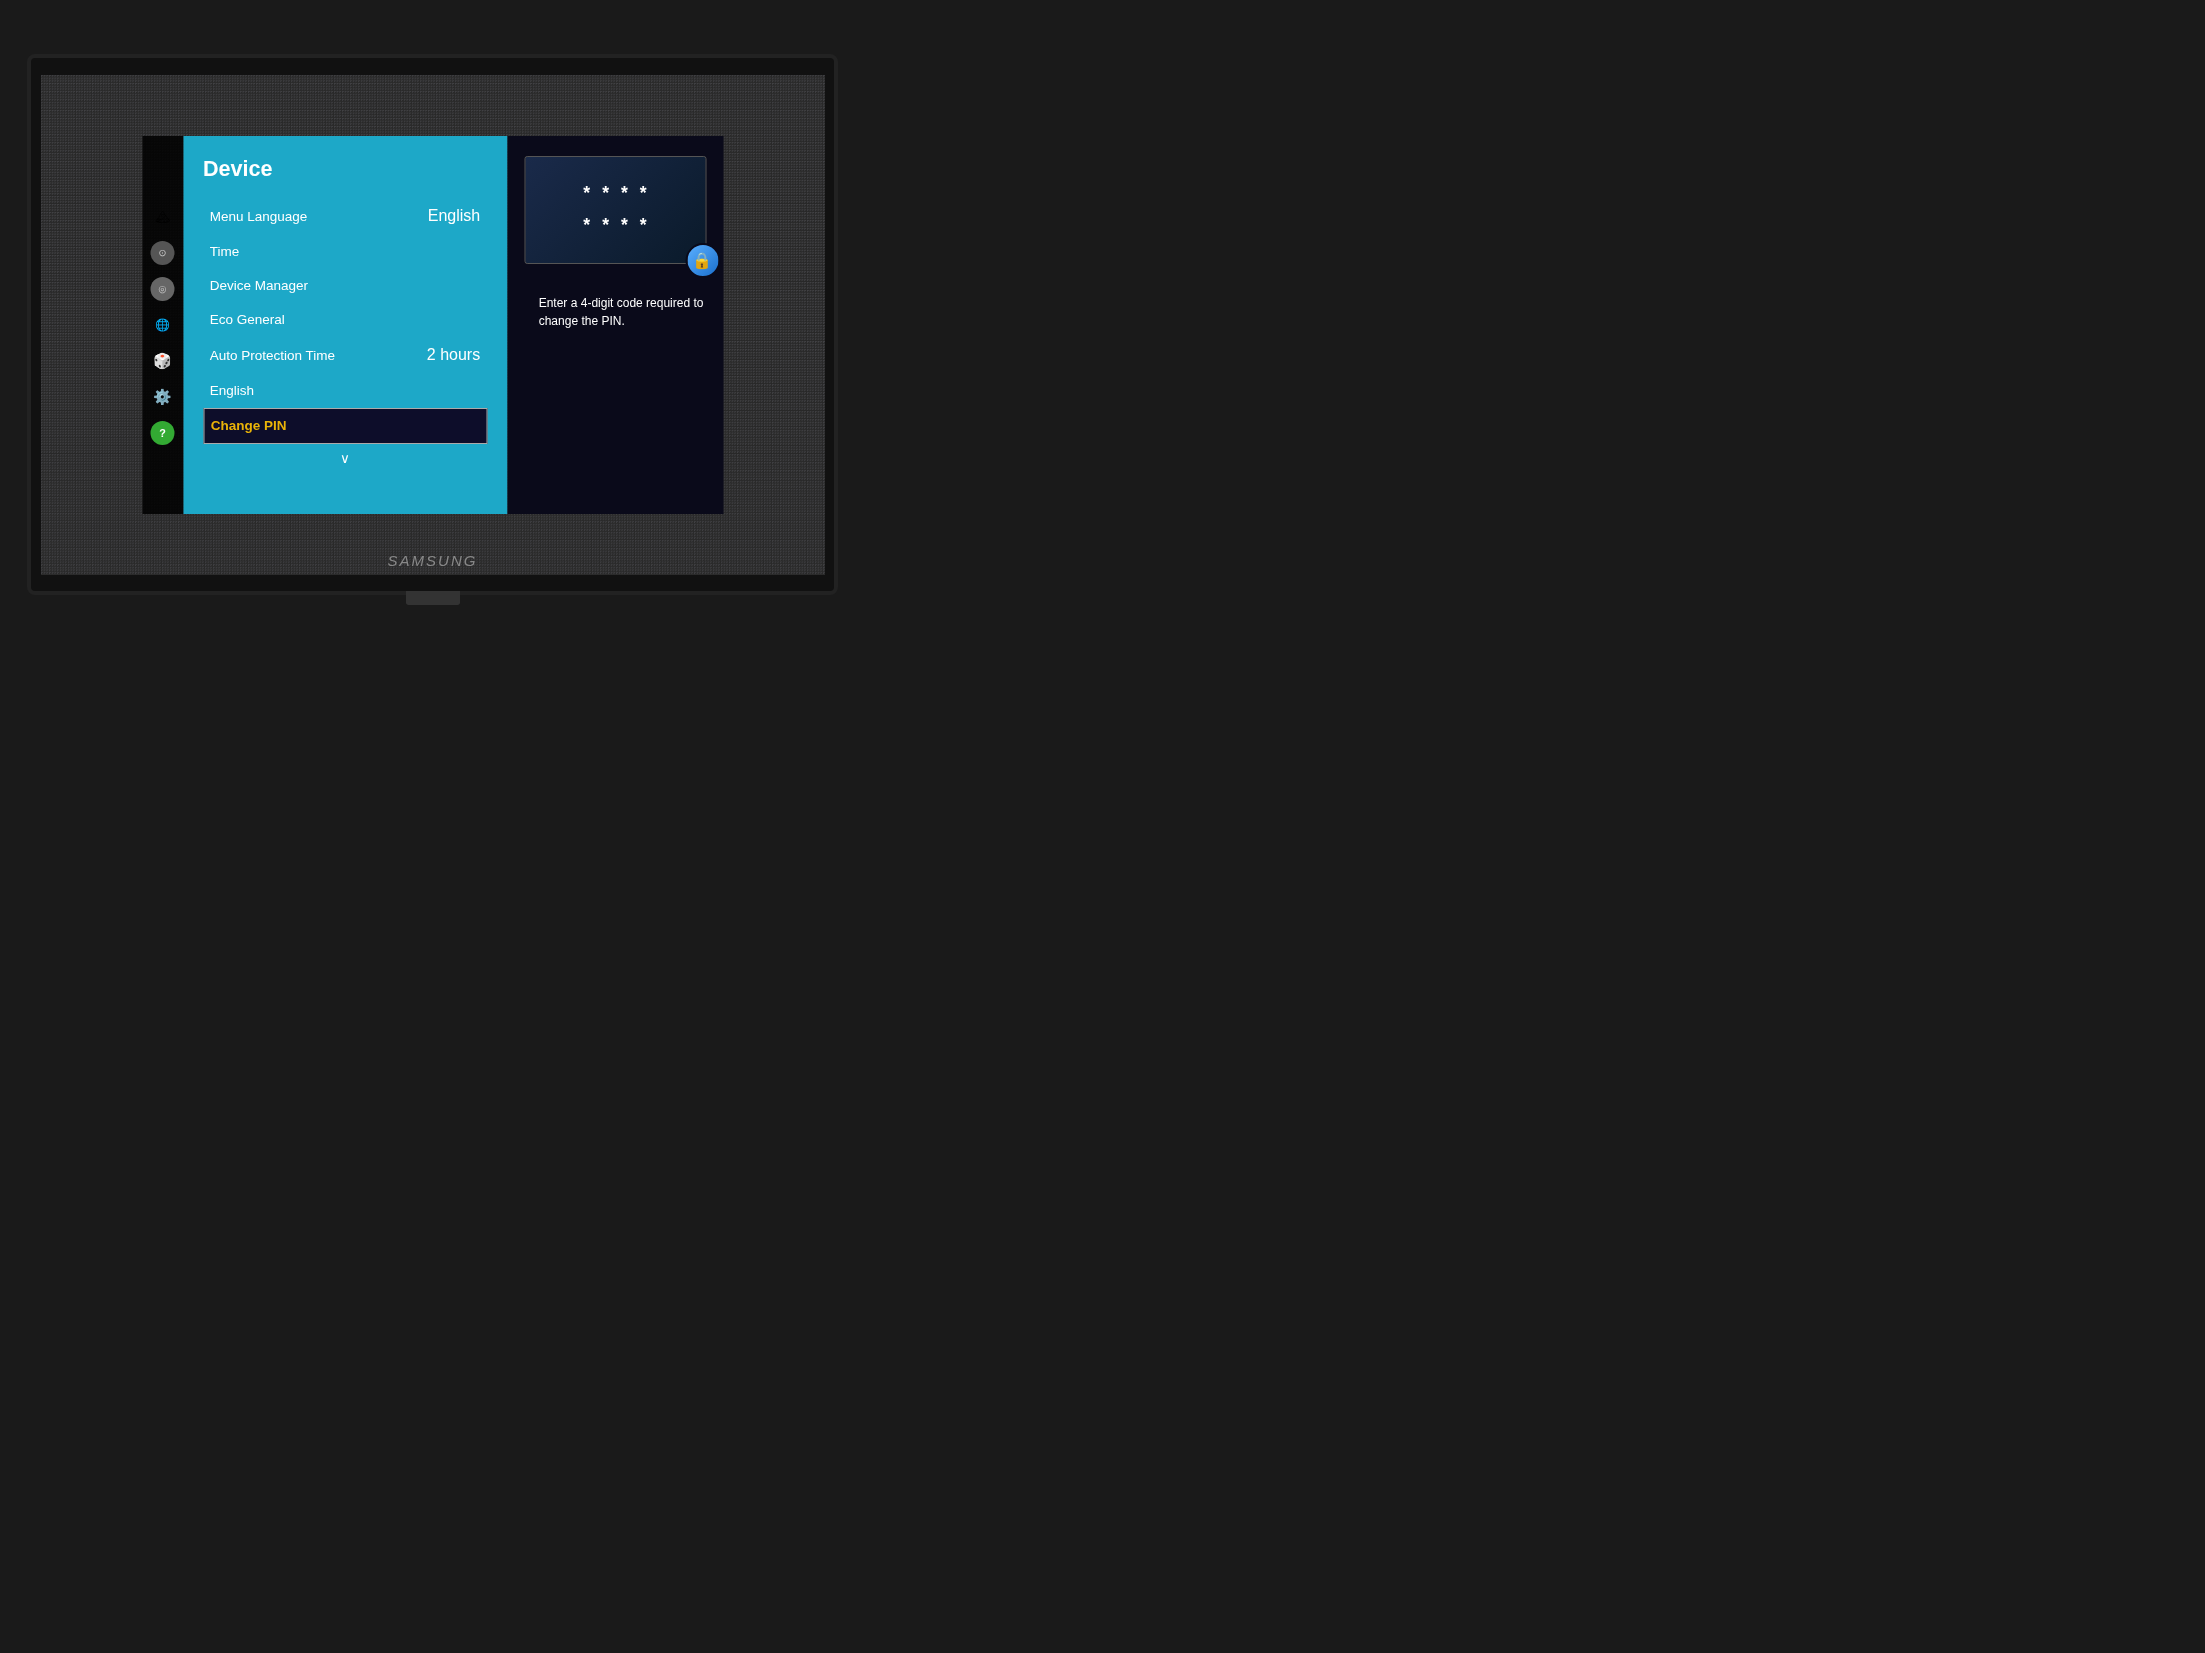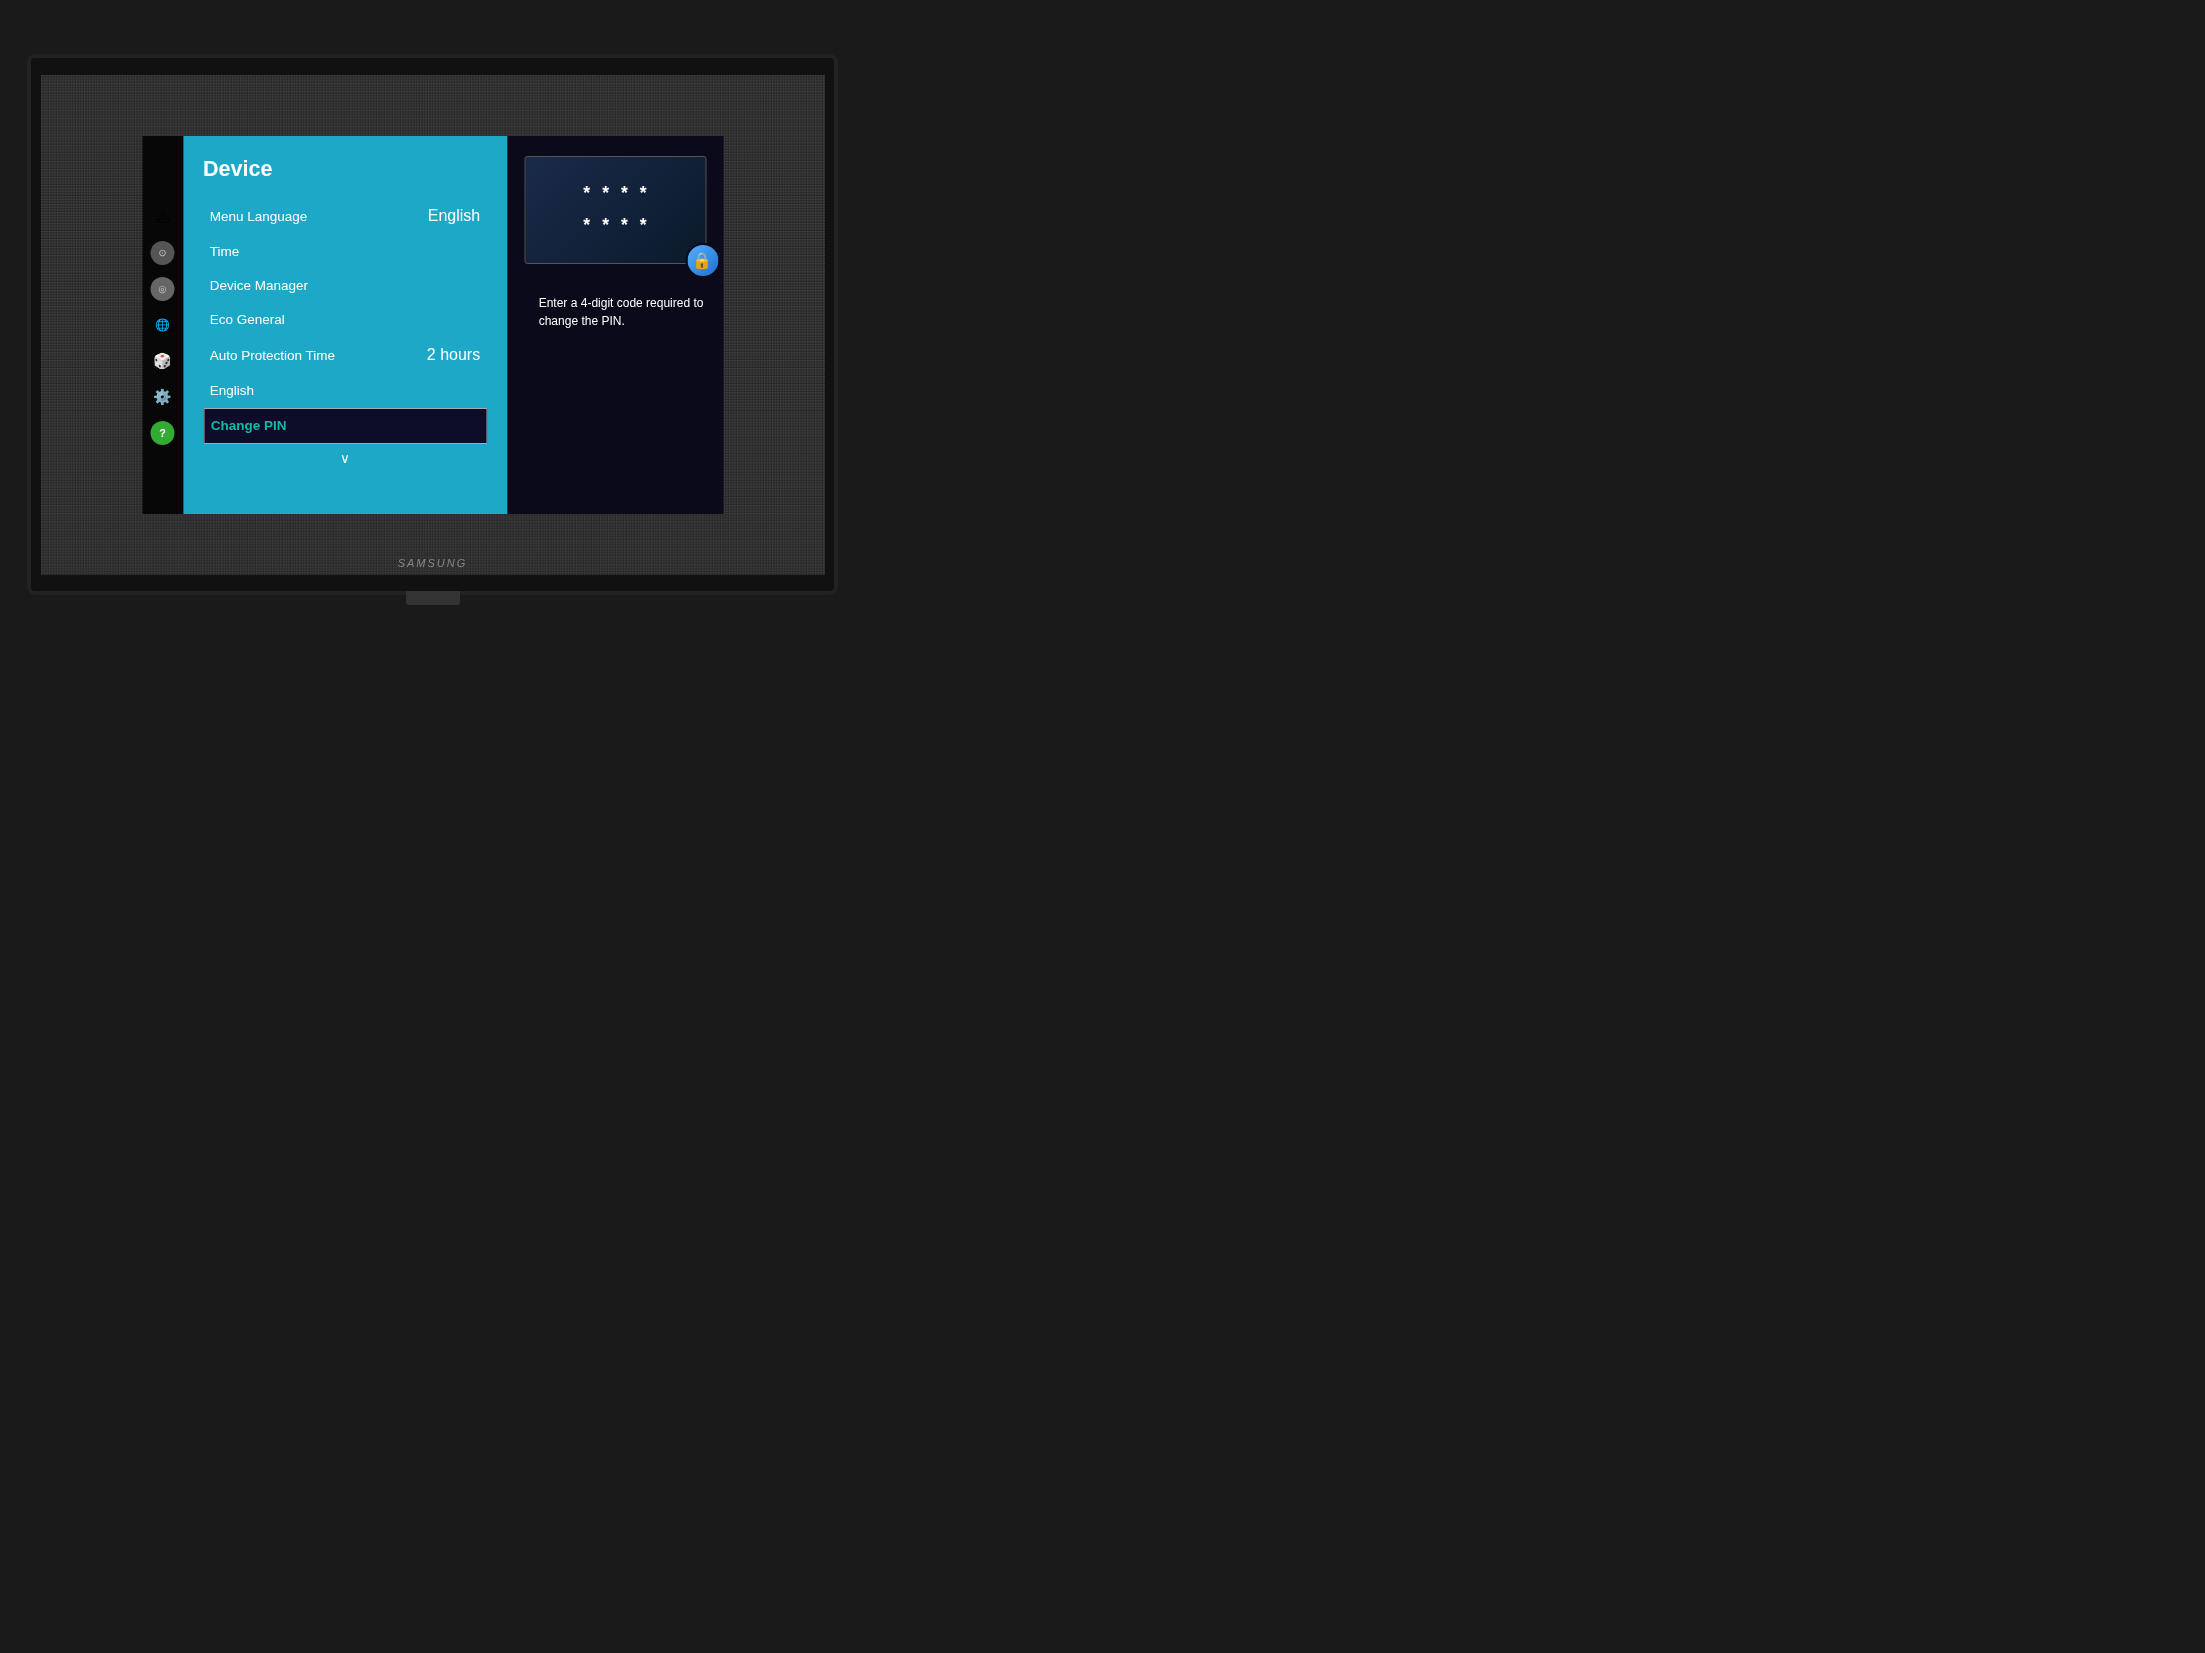--- a/index.html
+++ b/index.html
@@ -124,21 +124,21 @@
       cursor: pointer;
     }
 
     .menu-item.active {
       background: #0d0d2a;
       border: 1.4px solid #aaa;
       padding: 9.5px 6.8px;
     }
 
     .menu-item.active .item-label {
-      color: #14b8a6;
+      color: #eab308;
       font-weight: bold;
     }
 
     .menu-item .item-value {
       color: white;
       font-size: 16px;
     }
 
     .menu-arrow {
       text-align: center;
@@ -223,21 +223,21 @@
       border-radius: 0 0 2.7px 2.7px;
     }
 
     
     .samsung-logo {
       position: absolute;
       bottom: 5.4px;
       left: 50%;
       transform: translateX(-50%);
       color: #888;
-      font-size: 11px;
+      font-size: 15px;
       letter-spacing: 2px;
       font-style: italic;
     }
   </style>
 </head>
 <body>
 
 <div class="tv-frame">
   <div class="tv-screen">
 

